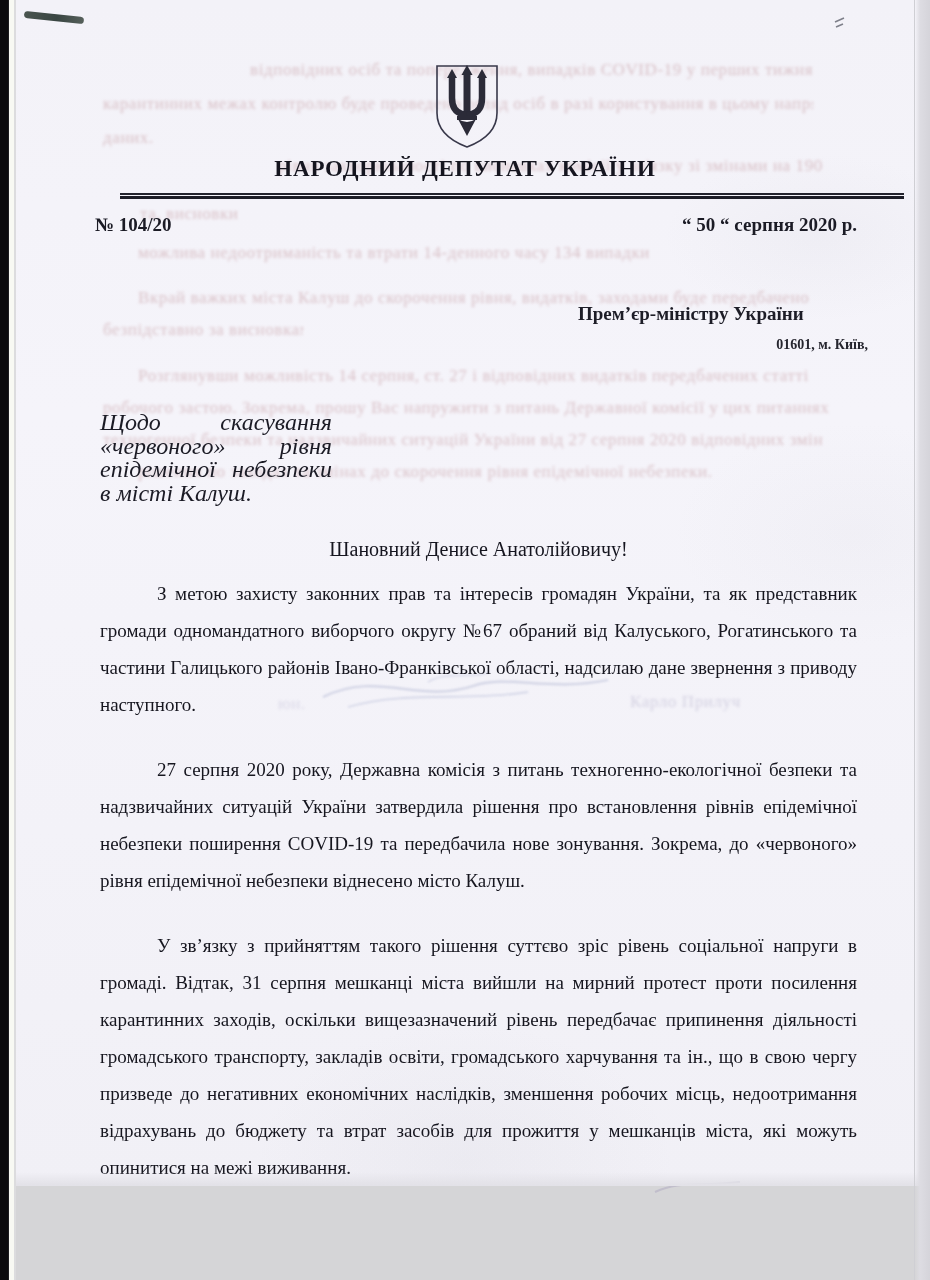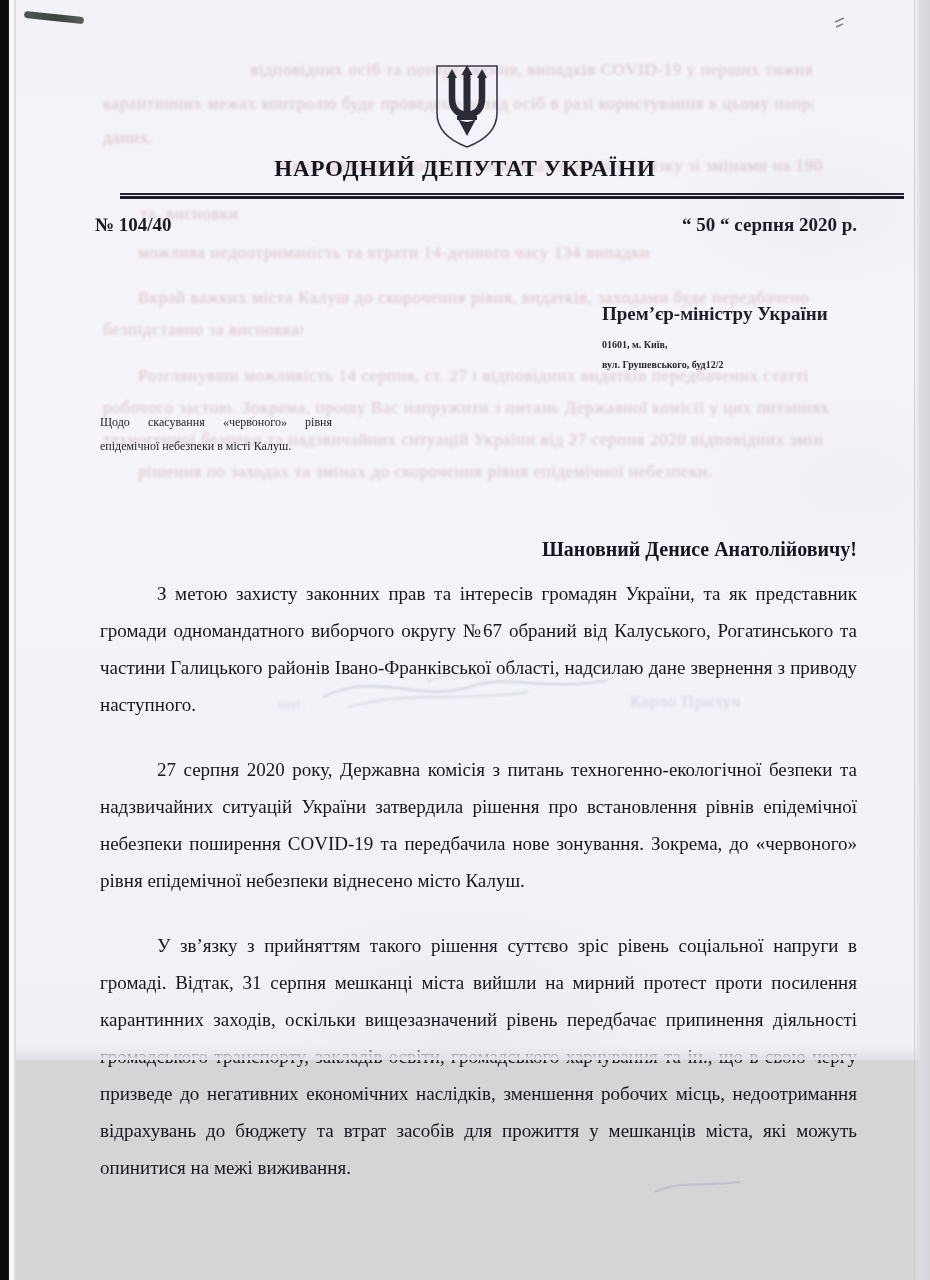--- a/index.html
+++ b/index.html
@@ -1,19 +1,19 @@
 <!DOCTYPE html>
 <html lang="uk"><head>
 <meta charset="utf-8">
 <style>
   html,body{margin:0;padding:0;background:#d5d5d7;}
   body{width:930px;height:1280px;overflow:hidden;position:relative;
        font-family:"Liberation Serif","DejaVu Serif",serif;}
 
-  .scan-page{position:absolute;inset:0;width:930px;height:1060px;
+  .scan-page{position:absolute;inset:0;width:930px;height:1186px;
     background:linear-gradient(180deg,#f3f2f8 0%,#f5f4fa 35%,#f3f2f8 70%,#f1f0f6 100%);}
   .scan-page::after{content:"";position:absolute;inset:0;pointer-events:none;
     background:
       radial-gradient(220px 120px at 88% 20%, rgba(190,190,200,.10), transparent 70%),
       radial-gradient(260px 160px at 92% 45%, rgba(190,190,200,.08), transparent 70%),
       radial-gradient(300px 200px at 50% 98%, rgba(160,160,175,.07), transparent 70%);}
 
   
   .edge-left{position:absolute;left:0;top:0;width:17px;height:1280px;z-index:6;
     background:linear-gradient(90deg,#0b0b0d 0 8px,#1c1c1f 8px 9px,#f8f9f3 9px 14px,#dcdcde 14px 16px,rgba(220,220,222,0) 16px);}
@@ -39,28 +39,28 @@
   .doc{position:absolute;inset:0;z-index:3;color:#1d1d27;}
   .emblem{position:absolute;left:429px;top:61px;width:76px;height:90px;}
   .page-title{position:absolute;left:60px;top:156px;width:810px;text-align:center;
     font-size:23px;font-weight:bold;letter-spacing:.8px;color:#15151f;}
   .header-rule{position:absolute;left:120px;top:193px;width:784px;height:6px;}
   .header-rule .t{height:2px;background:#23232d;}
   .header-rule .g{height:1px;background:transparent;}
   .header-rule .b{height:3px;background:#1c1c26;}
   .ref-row{position:absolute;left:95px;top:214px;width:762px;display:flex;
     justify-content:space-between;font-size:19px;font-weight:bold;color:#1b1b25;}
-  .addr{position:absolute;left:602px;top:301px;width:290px;}
+  .addr{position:absolute;left:578px;top:301px;width:290px;}
   .addr .role{font-size:19px;font-weight:bold;line-height:25px;}
   .addr .name{font-size:19px;font-weight:bold;text-decoration:underline;line-height:25px;}
-  .addr .small{margin-top:9px;font-size:10px;font-weight:bold;line-height:20px;color:#26262f;}
+  .addr .small{margin-top:9px;font-size:14px;font-weight:bold;line-height:20px;color:#26262f;text-align:right;}
   .subject{position:absolute;left:100px;top:411px;width:232px;
-    font-size:12px;line-height:23.5px;text-align:justify;color:#1b1b25;}
+    font-size:24px;font-style:italic;line-height:23.5px;text-align:justify;color:#1b1b25;}
   .body-block{position:absolute;left:100px;top:538px;width:757px;}
-  .salutation{text-align:right;font-size:20px;font-weight:bold;color:#15151f;}
+  .salutation{text-align:center;font-size:20px;font-weight:normal;color:#15151f;}
   .body-block p{margin:0;padding:0;font-size:19px;line-height:37px;
     text-align:justify;text-indent:57px;color:#16161f;}
   .body-block p.p1{margin-top:14px;}
   .body-block p + p{margin-top:28px;}
 </style>
 </head>
 <body>
 
 <div class="scan-page">
 
@@ -110,29 +110,28 @@
 
     <div class="page-title">НАРОДНИЙ ДЕПУТАТ УКРАЇНИ</div>
 
     <div class="header-rule">
       <div class="t"></div>
         <div class="g"></div>
         <div class="b"></div>
     </div>
 
     <div class="ref-row">
-      <span>№ 104/40</span>
+      <span>№ 104/20</span>
       <span>“  50  “ серпня  2020 р.</span>
     </div>
 
     <div class="addr">
       <div class="role">Прем’єр-міністру України</div>
       <div class="small">
         <div>01601, м. Київ,</div>
-        <div>вул. Грушевського, буд12/2</div>
       </div>
     </div>
 
     <div class="subject">Щодо скасування «червоного» рівня епідемічної небезпеки в місті Калуш.</div>
 
     <div class="body-block">
       <div class="salutation">Шановний Денисе Анатолійовичу!</div>
       <p class="p1">З метою захисту законних прав та інтересів громадян України, та як представник громади одномандатного виборчого округу №67 обраний від Калуського, Рогатинського та частини Галицького районів Івано-Франківської області, надсилаю дане звернення з приводу наступного.</p>
       <p>27 серпня 2020 року, Державна комісія з питань техногенно-екологічної безпеки та надзвичайних ситуацій України затвердила рішення про встановлення рівнів епідемічної небезпеки поширення COVID-19  та передбачила нове зонування. Зокрема, до «червоного» рівня епідемічної небезпеки віднесено місто Калуш.</p>
       <p>У зв’язку з прийняттям такого рішення суттєво зріс рівень соціальної напруги в громаді. Відтак, 31 серпня мешканці міста вийшли на мирний протест проти посилення карантинних заходів, оскільки  вищезазначений рівень передбачає припинення діяльності громадського транспорту, закладів освіти, громадського харчування та ін., що в свою чергу призведе до негативних  економічних  наслідків, зменшення робочих місць, недоотримання відрахувань до бюджету та втрат засобів для прожиття у мешканців міста, які можуть опинитися на межі виживання.</p>

